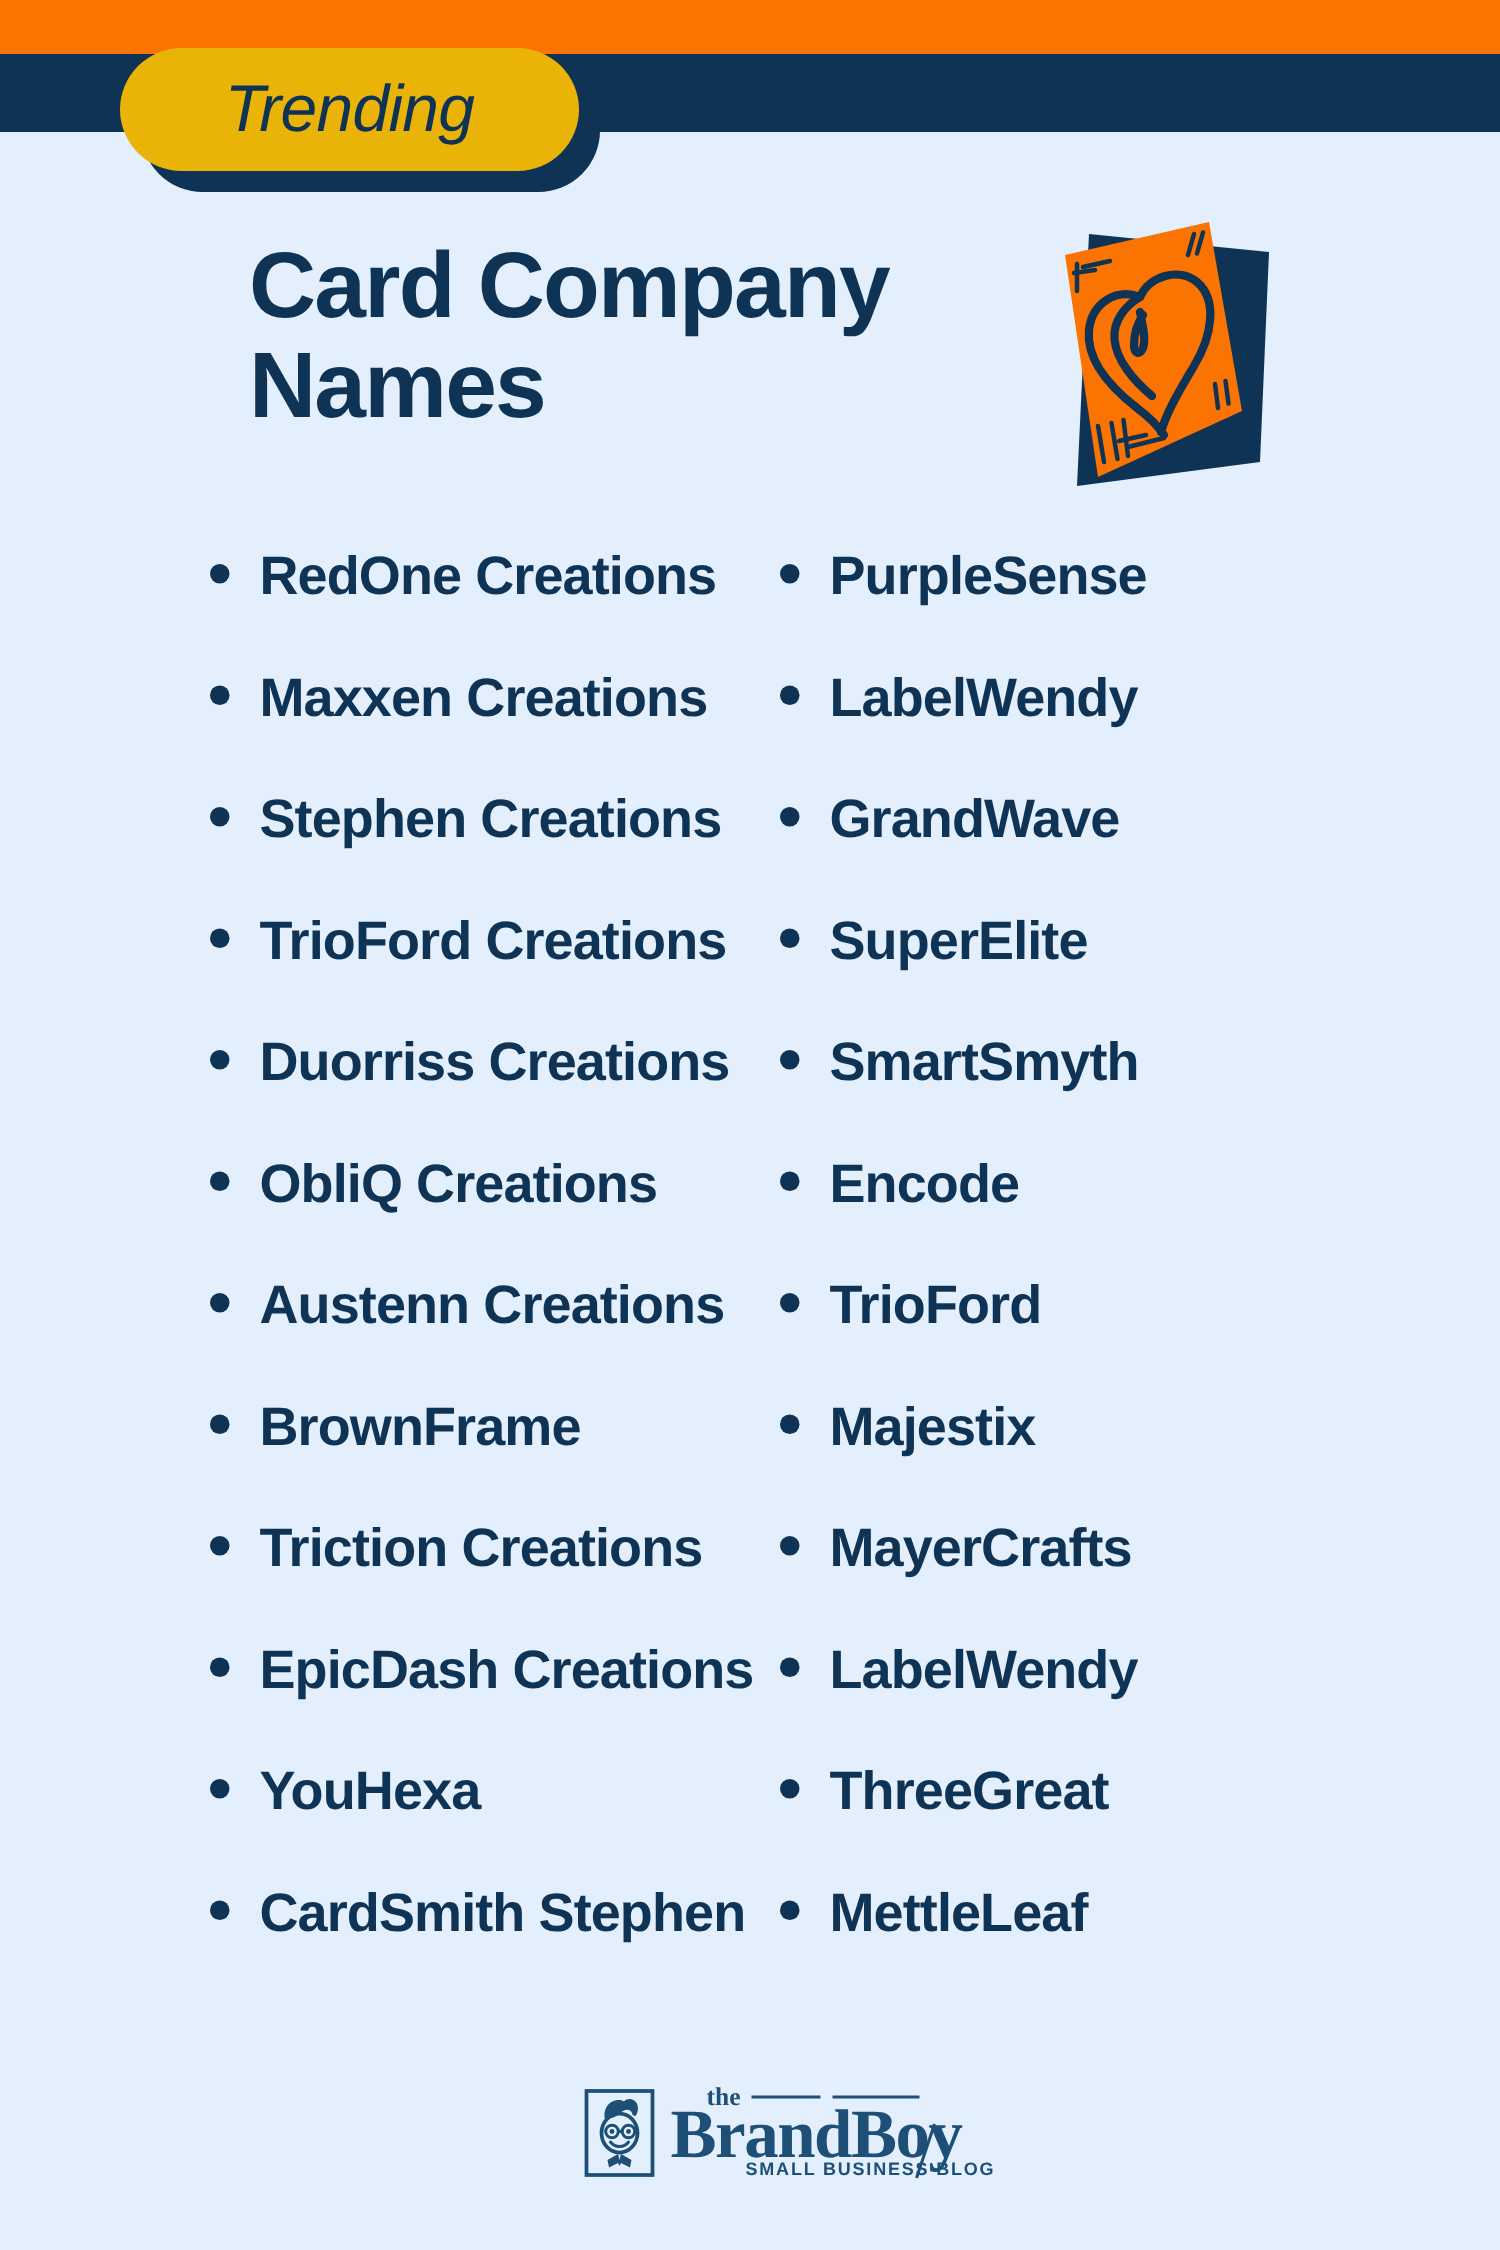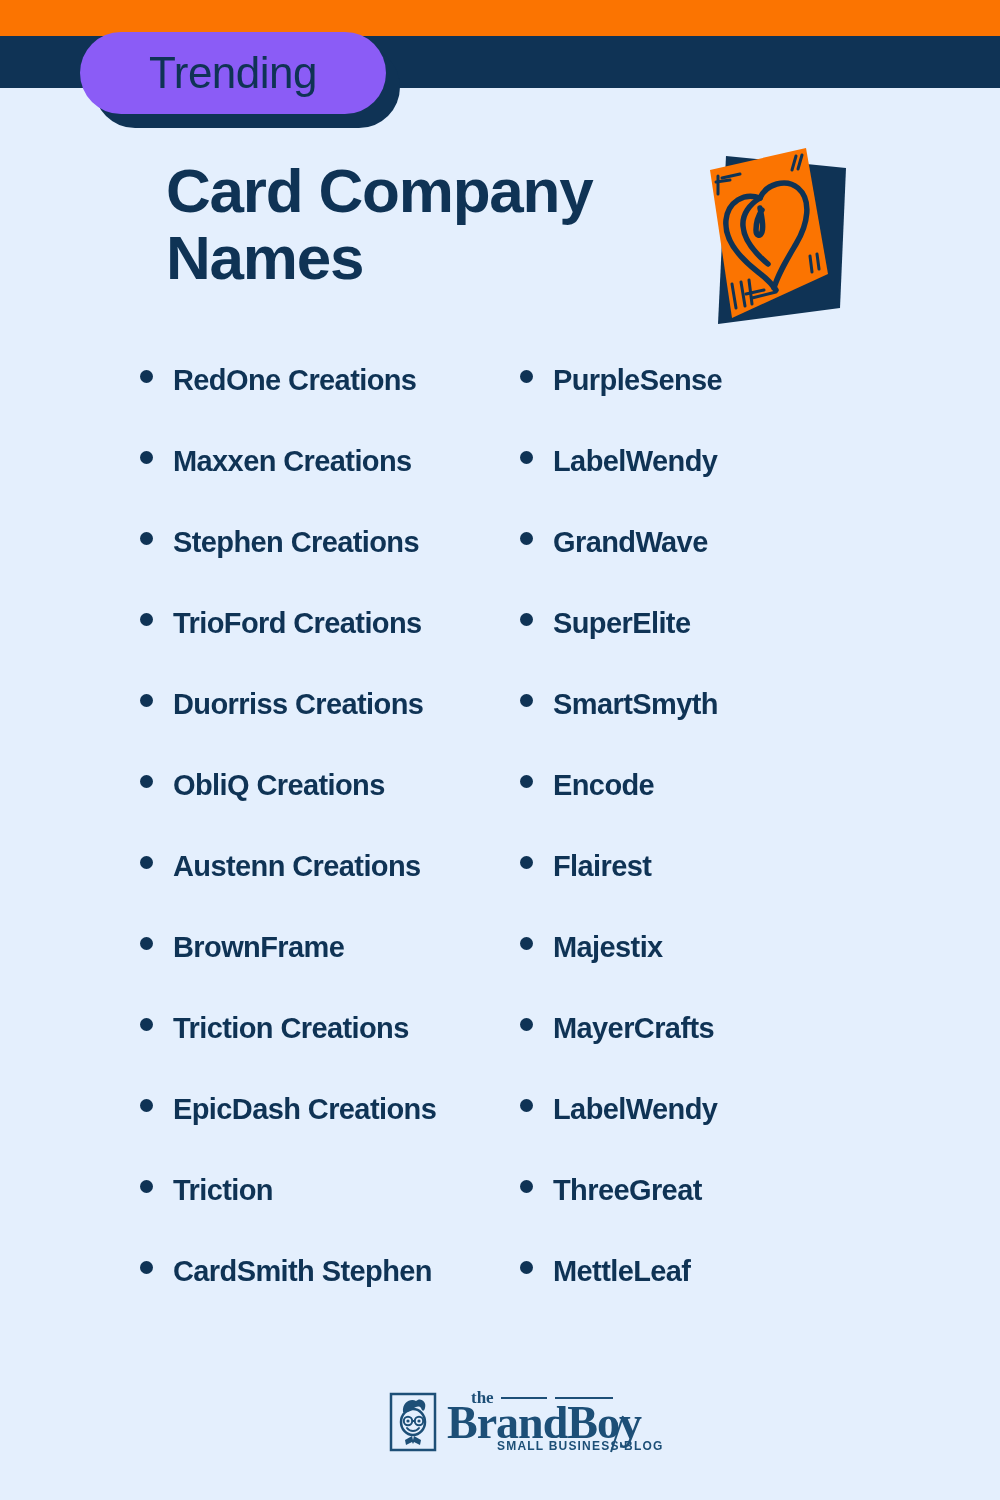--- a/index.html
+++ b/index.html
@@ -46,25 +46,26 @@
     width: 306px;
     height: 82px;
     background: #0f3355;
     border-radius: 41px;
   }
   .badge {
     position: absolute;
     top: 0; left: 0;
     width: 306px;
     height: 82px;
-    background: #8b5cf6;
+    background: #eab308;
     border-radius: 41px;
     display: flex;
     align-items: center;
     justify-content: center;
+    font-style: italic;
   }
   .badge-label {
     font-size: 44px;
     font-weight: 400;
     color: #0f3355;
     letter-spacing: -0.5px;
     line-height: 1;
   }
 
   
@@ -120,21 +121,21 @@
     width: 13px;
     height: 13px;
     border-radius: 50%;
     background: #0f3355;
     flex: 0 0 auto;
     margin-right: 20px;
     position: relative;
     top: -7px;
   }
   .item-label {
-    font-size: 29px;
+    font-size: 36px;
     font-weight: 700;
     color: #0f3355;
     letter-spacing: -0.6px;
     line-height: 1;
     white-space: nowrap;
   }
 
   
   .footer {
     position: absolute;
@@ -239,21 +240,21 @@
       <div class="item">
         <span class="bullet"></span>
         <span class="item-label">Triction Creations</span>
       </div>
       <div class="item">
         <span class="bullet"></span>
         <span class="item-label">EpicDash Creations</span>
       </div>
       <div class="item">
         <span class="bullet"></span>
-        <span class="item-label">Triction</span>
+        <span class="item-label">YouHexa</span>
       </div>
       <div class="item">
         <span class="bullet"></span>
         <span class="item-label">CardSmith Stephen</span>
       </div>
     </div>
   <div class="col col-right">
       <div class="item">
         <span class="bullet"></span>
         <span class="item-label">PurpleSense</span>
@@ -273,21 +274,21 @@
       <div class="item">
         <span class="bullet"></span>
         <span class="item-label">SmartSmyth</span>
       </div>
       <div class="item">
         <span class="bullet"></span>
         <span class="item-label">Encode</span>
       </div>
       <div class="item">
         <span class="bullet"></span>
-        <span class="item-label">Flairest</span>
+        <span class="item-label">TrioFord</span>
       </div>
       <div class="item">
         <span class="bullet"></span>
         <span class="item-label">Majestix</span>
       </div>
       <div class="item">
         <span class="bullet"></span>
         <span class="item-label">MayerCrafts</span>
       </div>
       <div class="item">

